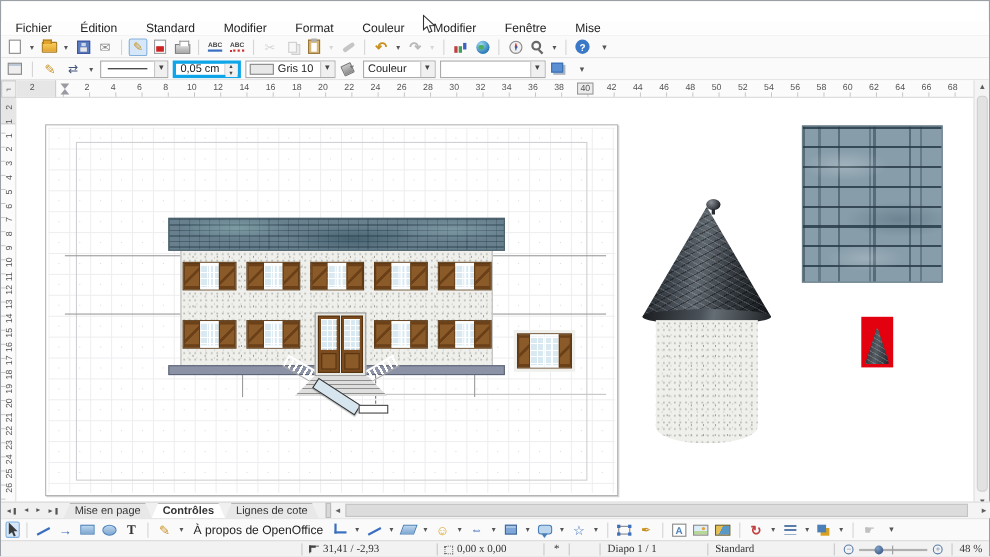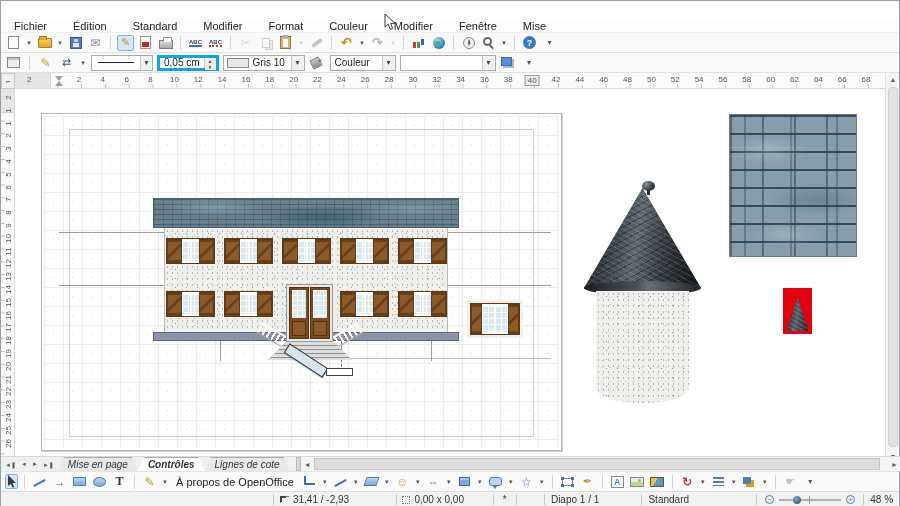--- a/index.html
+++ b/index.html
@@ -179,21 +179,21 @@
   
   #vscroll { position:absolute; right:0; top:72px; width:14px; height:390px; background:#f4f4f4; border-left:1px solid #e0e0e0; }
   #vscroll .arr { position:absolute; left:0; width:14px; height:13px; display:flex; align-items:center; justify-content:center; font-size:7px; color:#606060; }
   #vscroll .thumb { position:absolute; left:2px; top:14px; width:10px; height:360px; background:#e2e2e2; border:1px solid #cfcfcf; border-radius:4px; }
 
   
   #bottomrow { position:absolute; left:0; top:455px; width:900px; height:15px; background:#f0f0f0; border-top:1px solid #d8d8d8; display:flex; align-items:stretch; font-size:10px; }
   .tabnav { display:flex; align-items:center; padding:0 2px; gap:1px; }
   .tabnav span { font-size:6px; color:#555; padding:0 2px; }
   .tabs { display:flex; align-items:stretch; }
-  .tab { padding:4px 10px; display:flex; align-items:center; background:#e8e8e8; clip-path:polygon(6px 0,calc(100% - 6px) 0,100% 100%,0 100%); border-top:1px solid #aaa; color:#333;font-style:italic; }
+  .tab { padding:4px 10px; display:flex; align-items:center; background:#e8e8e8; clip-path:polygon(6px 0,calc(100% - 6px) 0,100% 100%,0 100%); border-top:1px solid #aaa; color:#333; }
   .tab.active { background:#fff; font-weight:bold; }
   #hscroll { flex:1; display:flex; align-items:stretch; margin-left:6px; background:#f4f4f4; }
   #hscroll .splitter { width:5px; background:#d8d8d8; border:1px solid #bbb; }
   #hscroll .arr { width:13px; display:flex; align-items:center; justify-content:center; font-size:7px; color:#606060; }
   #hscroll .track { flex:1; position:relative; }
   #hscroll .thumb { position:absolute; left:0; top:1px; bottom:1px; width:566px; background:#dcdcdc; border:1px solid #c4c4c4; }
 
   
   #drawbar { position:absolute; left:0; top:470px; width:100%; height:20px; background:#fafafa; border-top:1px solid #e4e4e4; display:flex; align-items:center; padding-left:4px; gap:3px; font-size:11px; }
   .ptr { width:13px; height:15px; }
@@ -217,21 +217,21 @@
   .i-img { width:14px; height:10px; border:1px solid #888; background:linear-gradient(#dcecf8 55%,#b8d898 55%); position:relative; }
   .i-img:after { content:""; position:absolute; right:2px; top:1px; width:3px; height:3px; border-radius:50%; background:#e8a030; }
   .i-gallery { width:14px; height:10px; border:1px solid #6a5a20; background:linear-gradient(120deg,#e8c050 40%,#5a98c8 40%); }
   .i-rotate { font-size:12px; color:#c04040; font-weight:bold; }
   .i-align { width:11px; height:9px; background:repeating-linear-gradient(to bottom,#5a7ca8 0 2px,transparent 2px 4px); }
   .i-arrange { width:8px; height:7px; background:#4a7fb8; box-shadow:3px 3px 0 #d8a020; margin:0 4px 3px 0; }
   .i-inter { font-size:11px; color:#c0c0c0; }
   .abouttext { font-size:11px; color:#222; padding:0 4px; white-space:nowrap; }
 
   
-  #statusbar { position:absolute; left:0; top:490px; width:100%; height:16px; background:#f2f2f2; border-top:1px solid #dcdcdc; display:flex; align-items:center; font-size:10px; color:#333; }
+  #statusbar { position:absolute; left:0; top:490px; width:100%; height:16px; background:#f2f2f2; border-top:1px solid #dcdcdc; display:flex; align-items:center; font-size:10px; color:#333;font-family:Liberation Serif, serif; }
   .sbsep { width:1px; height:11px; background:#c8c8c8; }
   .sbsec { display:flex; align-items:center; padding:0 6px; height:100%; gap:4px; white-space:nowrap; }
   .posicon { width:9px; height:7px; border:1px solid #777; border-right:none; border-bottom:none; position:relative; }
   .posicon:after { content:""; position:absolute; left:-1px; top:-1px; width:4px; height:4px; border-left:2px solid #444; border-top:2px solid #444; }
   .sizeicon { width:8px; height:8px; border:1px dotted #777; }
   .zoomslider { display:flex; align-items:center; gap:5px; padding:0 8px; }
   .zcircle { width:9px; height:9px; border-radius:50%; border:1px solid #5a7ca8; color:#5a7ca8; font-size:8px; line-height:7px; text-align:center; }
   .ztrack { width:62px; height:2px; background:#b0b0b0; position:relative; }
   .ztrack .mid { position:absolute; left:30px; top:-3px; width:1px; height:8px; background:#999; }
   .ztrack .handle { position:absolute; left:14px; top:-3px; width:8px; height:8px; background:radial-gradient(circle at 35% 30%, #7fa0c8, #2c4a78); border-radius:50%; }

